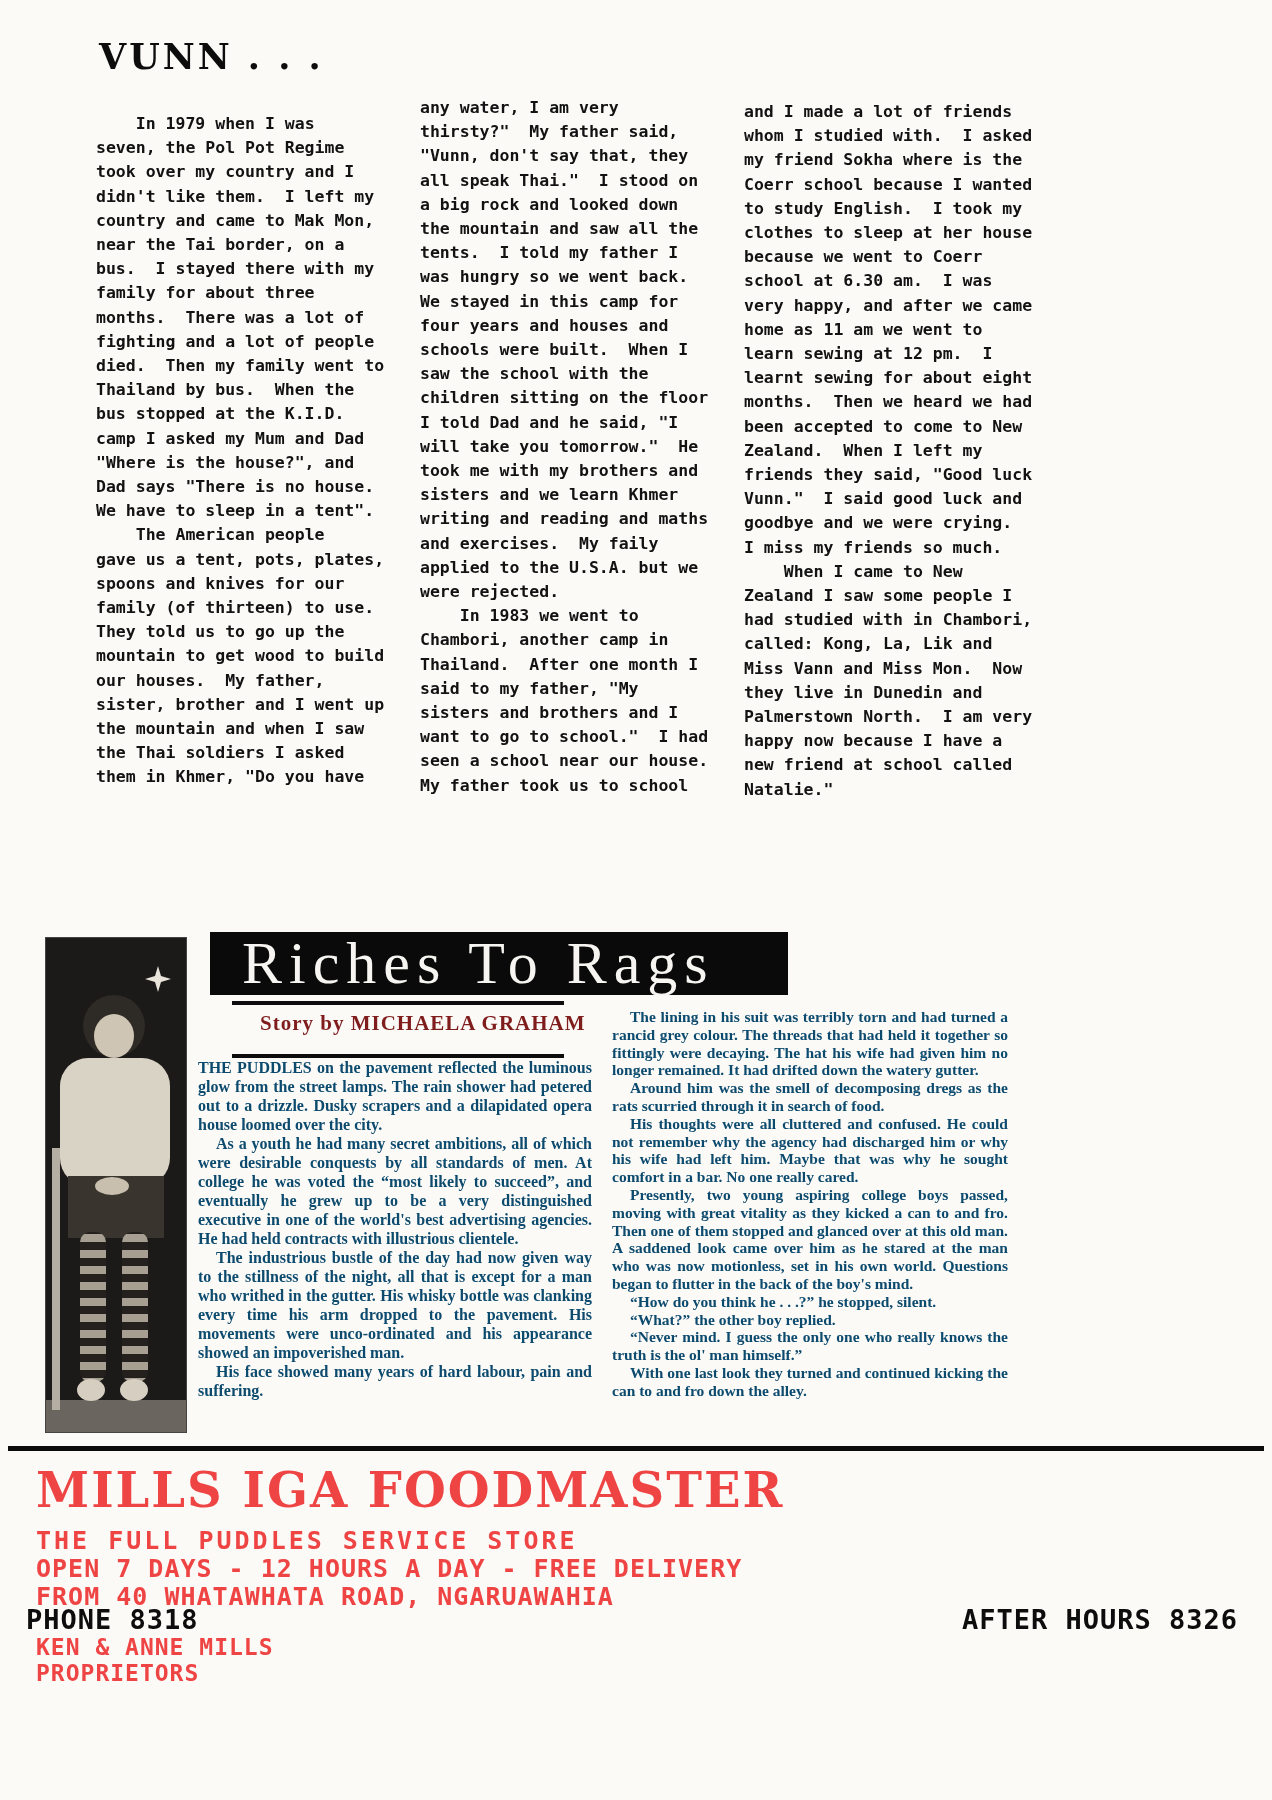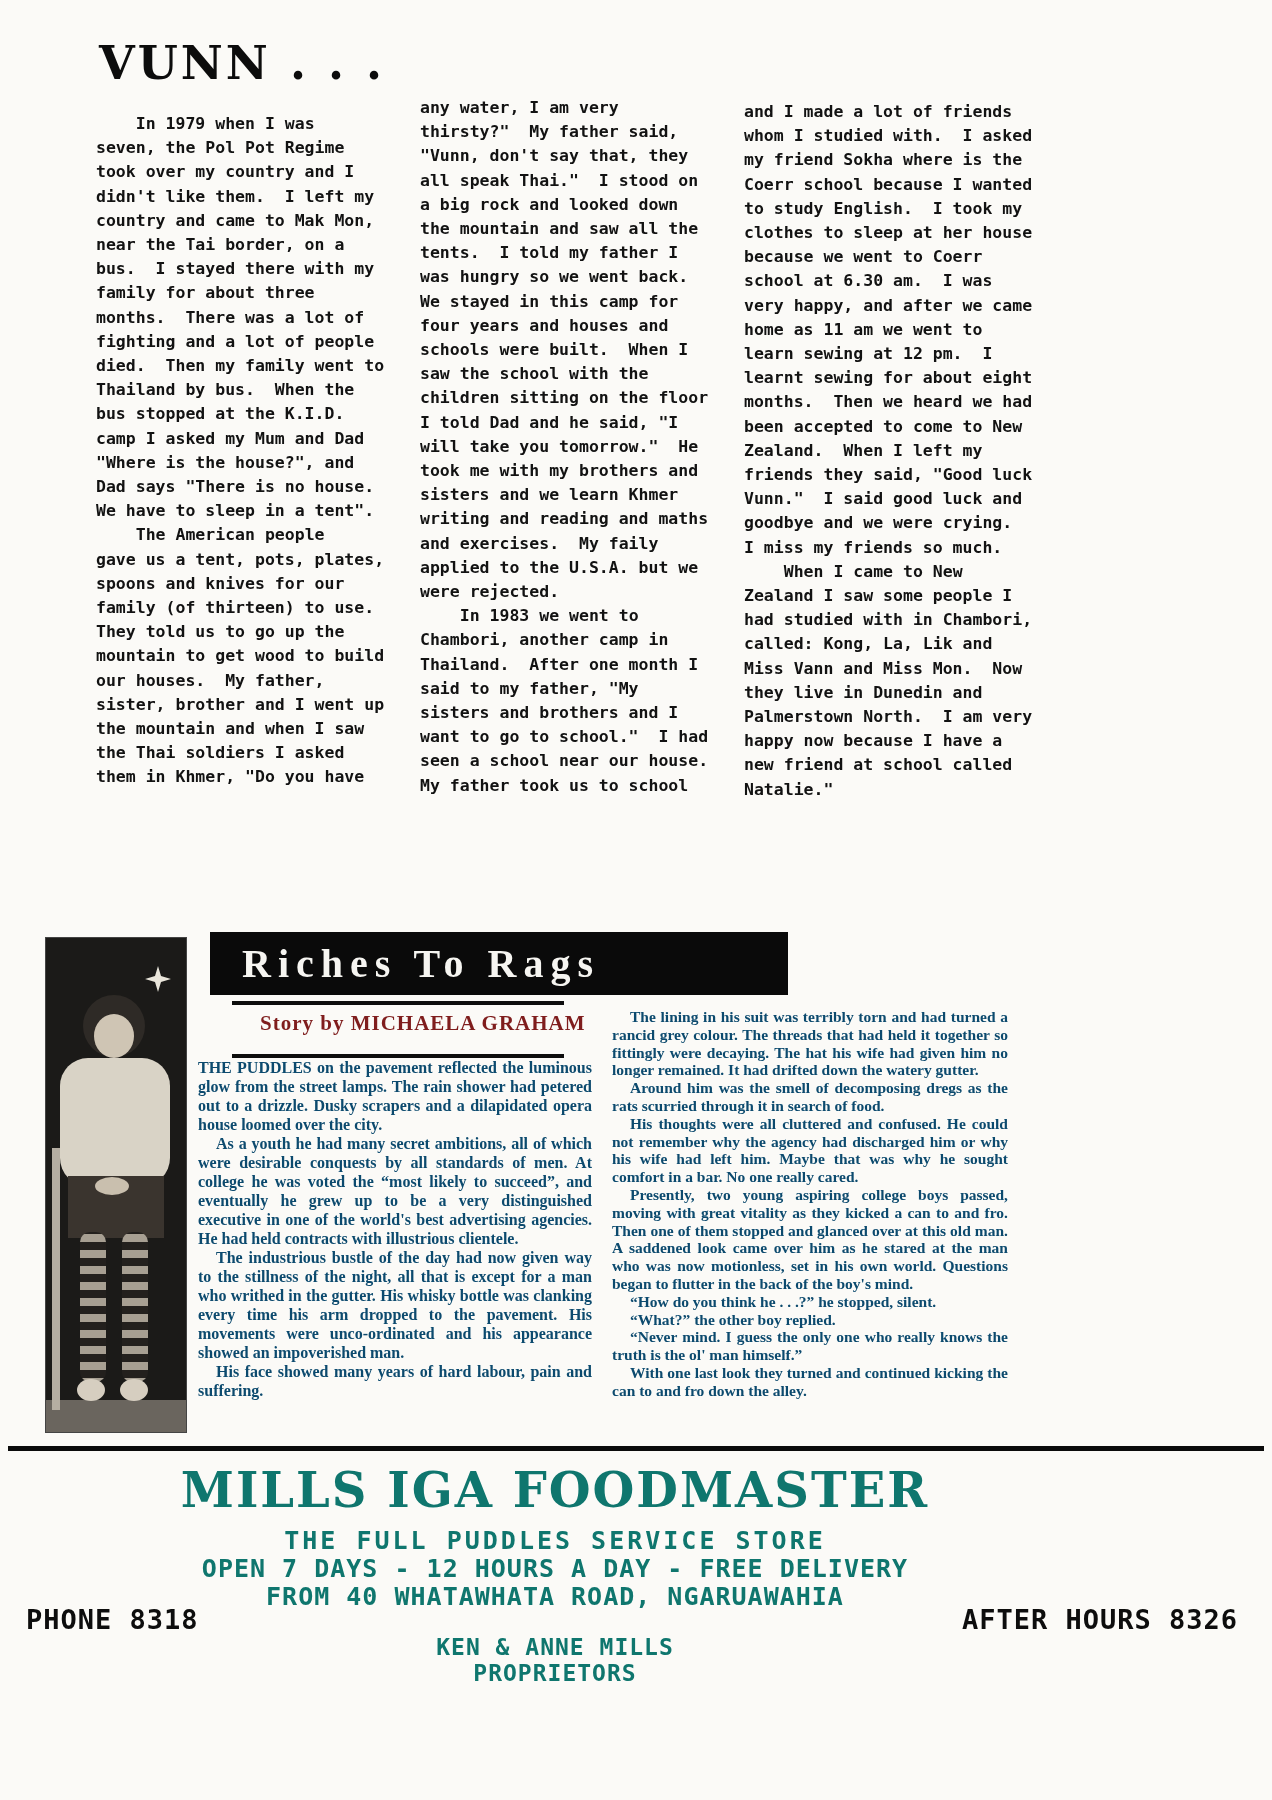--- a/index.html
+++ b/index.html
@@ -13,21 +13,21 @@
     color: #101010;
     overflow: hidden;
   }
 
   
   .vunn-title {
     position: absolute;
     left: 99px; top: 36px;
     font-family: "DejaVu Serif", serif;
     font-weight: 900;
-    font-size: 46px;
+    font-size: 35px;
     letter-spacing: 3px;
     color: #0c0c0c;
   }
   .vunn-col {
     position: absolute;
     width: 308px;
     font-family: "DejaVu Sans Mono", monospace;
     font-weight: 700;
     font-size: 16.5px;
     line-height: 24.2px;
@@ -52,22 +52,22 @@
     position: absolute;
     left: 210px; top: 932px;
     width: 578px; height: 63px;
     background: #0a0a0a;
     display: flex;
     align-items: center;
     padding-left: 32px;
   }
   .riches-header span {
     font-family: "Liberation Serif", serif;
-    font-size: 40px;
-    font-weight: 700;
+    font-size: 60px;
+    font-weight: 400;
     letter-spacing: 7px;
     color: #f6f5f1;
     white-space: nowrap;
   }
   .byline-block {
     position: absolute;
     left: 232px; top: 1001px;
     width: 332px;
     text-align: center;
   }
@@ -94,21 +94,21 @@
   .riches-col p { text-indent: 18px; }
   .riches-col p.lead { text-indent: 0; }
 
   
   .divider {
     position: absolute;
     left: 8px; top: 1446px;
     width: 1256px; height: 5px;
     background: #0b0b0b;
   }
-  .ad-center { position: absolute; left: 0; width: 1110px; text-align: center; color: #0f766e; }
+  .ad-center { position: absolute; left: 0; width: 1110px; color: #ef4444; padding-left: 36px; }
   .ad-store-name {
     top: 1462px;
     font-family: "DejaVu Serif", serif;
     font-weight: 900;
     font-size: 48px;
     letter-spacing: 2px;
   }
   .ad-mono { font-family: "DejaVu Sans Mono", monospace; font-weight: 700; }
   .ad-tagline  { top: 1526px; font-size: 25px; letter-spacing: 3px; }
   .ad-hours    { top: 1554px; font-size: 25px; letter-spacing: 1px; }

